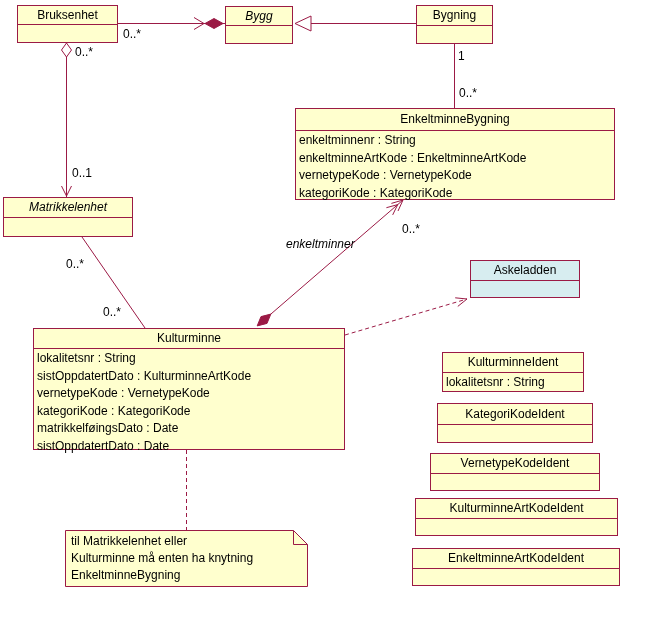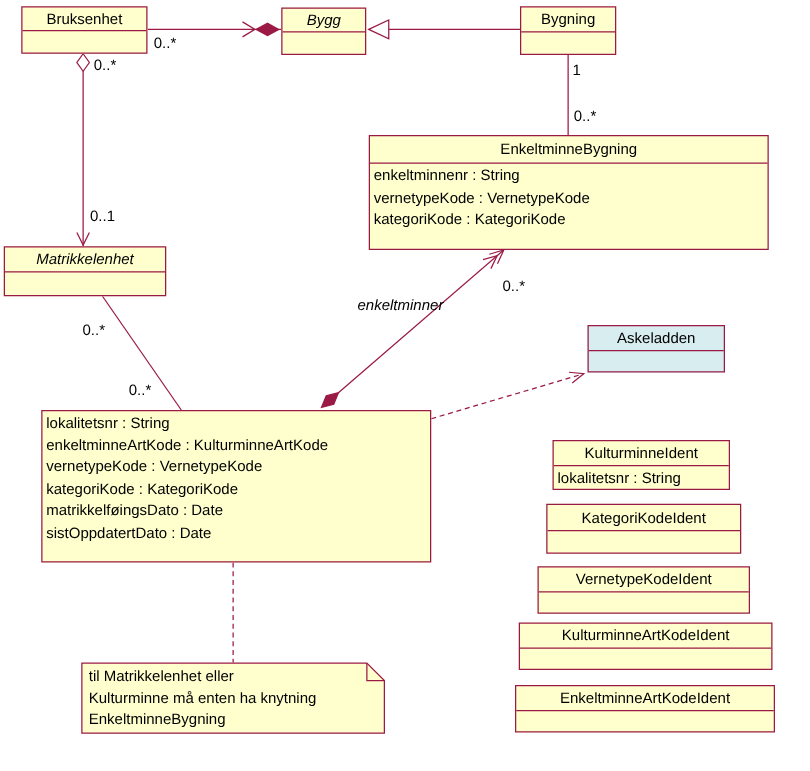--- a/index.html
+++ b/index.html
@@ -93,39 +93,41 @@
 
   <div class="cls" style="left:416px;top:5px;width:77px;height:39px;">
     <div class="title" style="height:19px;line-height:19px;">Bygning</div>
     <div class="body"></div>
   </div>
 
   <div class="cls" style="left:295px;top:108px;width:320px;height:92px;">
     <div class="title" style="height:21px;line-height:21px;">EnkeltminneBygning</div>
     <div class="body">
       <div class="attr">enkeltminnenr : String</div>
+      <div class="attr">enkeltminneArtKode : EnkeltminneArtKode</div>
       <div class="attr">vernetypeKode : VernetypeKode</div>
       <div class="attr">kategoriKode : KategoriKode</div>
     </div>
   </div>
 
   <div class="cls" style="left:3px;top:197px;width:130px;height:40px;">
     <div class="title abstract" style="height:19px;line-height:19px;">Matrikkelenhet</div>
     <div class="body"></div>
   </div>
 
   <div class="cls blue" style="left:470px;top:260px;width:110px;height:38px;">
     <div class="title" style="height:19px;line-height:19px;">Askeladden</div>
     <div class="body"></div>
   </div>
 
   <div class="cls" style="left:33px;top:328px;width:312px;height:122px;">
+    <div class="title" style="height:19px;line-height:19px;">Kulturminne</div>
     <div class="body">
       <div class="attr">lokalitetsnr : String</div>
-      <div class="attr">enkeltminneArtKode : KulturminneArtKode</div>
+      <div class="attr">sistOppdatertDato : KulturminneArtKode</div>
       <div class="attr">vernetypeKode : VernetypeKode</div>
       <div class="attr">kategoriKode : KategoriKode</div>
       <div class="attr">matrikkelføingsDato : Date</div>
       <div class="attr">sistOppdatertDato : Date</div>
     </div>
   </div>
 
   <div class="cls" style="left:442px;top:352px;width:142px;height:40px;">
     <div class="title" style="height:19px;line-height:19px;">KulturminneIdent</div>
     <div class="body">

